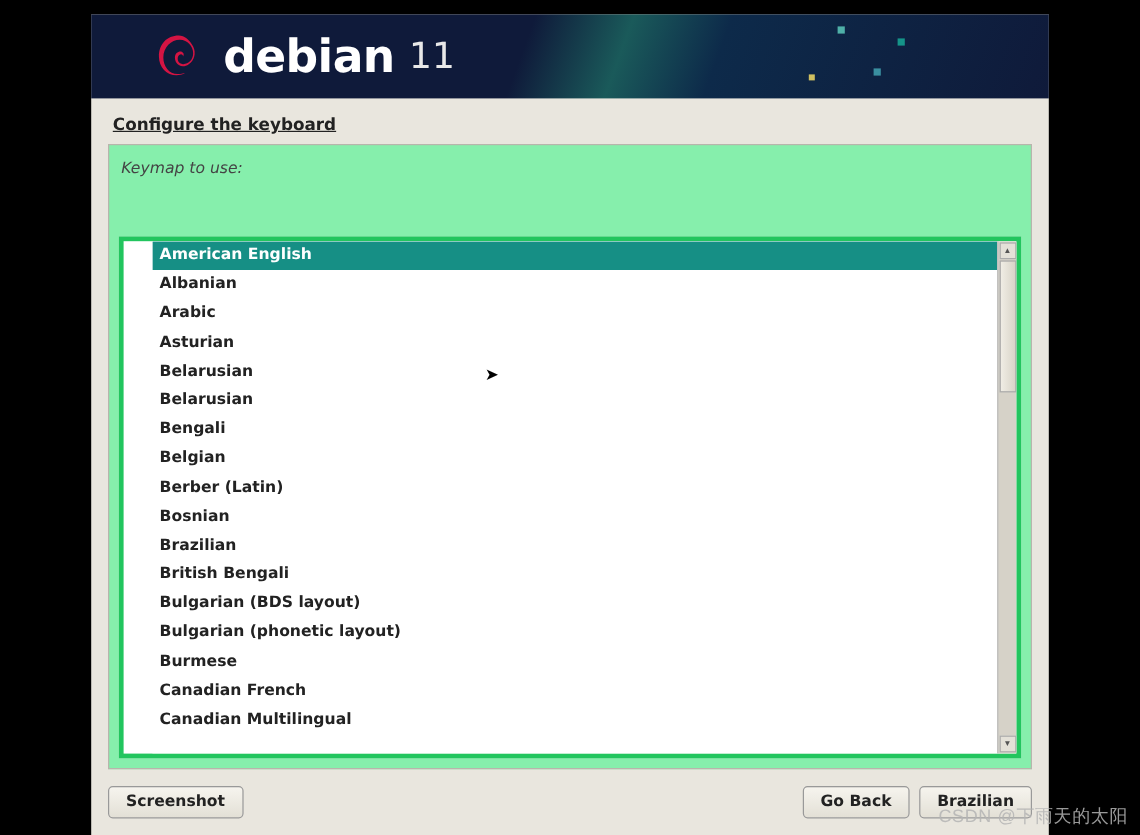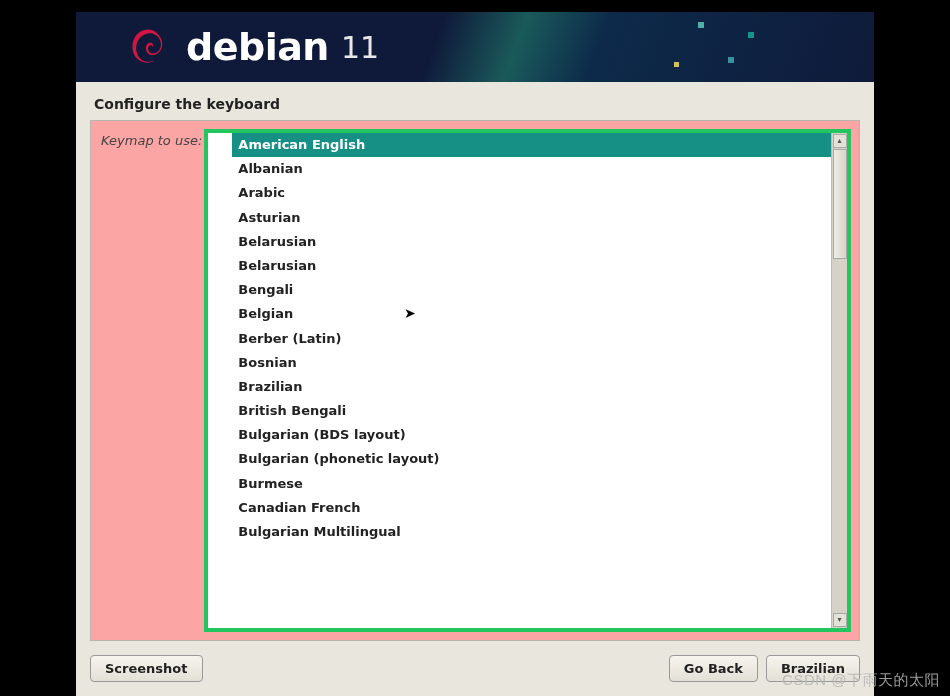--- a/index.html
+++ b/index.html
@@ -57,30 +57,32 @@
     .dot { position: absolute; width: 6px; height: 6px; background: #5bb8b8; }
     .dot.d1 { right: 170px; top: 10px; background:#4fb0a8;}
     .dot.d2 { right: 140px; top: 45px; background:#3a8fa0;}
     .dot.d3 { right: 195px; top: 50px; background:#d0c060; width:5px; height:5px;}
     .dot.d4 { right: 120px; top: 20px; background:#159489;}
     .page-title {
       padding: 14px 18px 8px 18px;
       font-weight: 700;
       font-size: 14px;
       color: #222;
+      text-decoration: underline;
     }
     .content-frame {
       margin: 0 14px 8px 14px;
       border: 1px solid #b8b5ac;
-      background: #fca5a5;
+      background: #86efac;
       padding: 8px 8px;
       flex: 1;
       display: flex;
-      flex-direction: row;
-      overflow: hidden;
+      flex-direction: column;
+      overflow: hidden;
+      gap: 43px;
     }
     .field-label {
       font-style: italic;
       color: #444;
       font-size: 13px;
       padding: 4px 2px 6px 2px;
     }
     .list-wrap {
       flex: 1;
       display: flex;
@@ -200,21 +202,21 @@
           <div class="list-item">Bengali</div>
           <div class="list-item">Belgian</div>
           <div class="list-item">Berber (Latin)</div>
           <div class="list-item">Bosnian</div>
           <div class="list-item">Brazilian</div>
           <div class="list-item">British Bengali</div>
           <div class="list-item">Bulgarian (BDS layout)</div>
           <div class="list-item">Bulgarian (phonetic layout)</div>
           <div class="list-item">Burmese</div>
           <div class="list-item">Canadian French</div>
-          <div class="list-item">Bulgarian Multilingual</div>
+          <div class="list-item">Canadian Multilingual</div>
         </div>
       <div class="scrollbar">
         <div class="scroll-btn">▴</div>
         <div class="scroll-track">
           <div class="scroll-thumb"></div>
         </div>
         <div class="scroll-btn">▾</div>
       </div>
     </div>
   </div>

